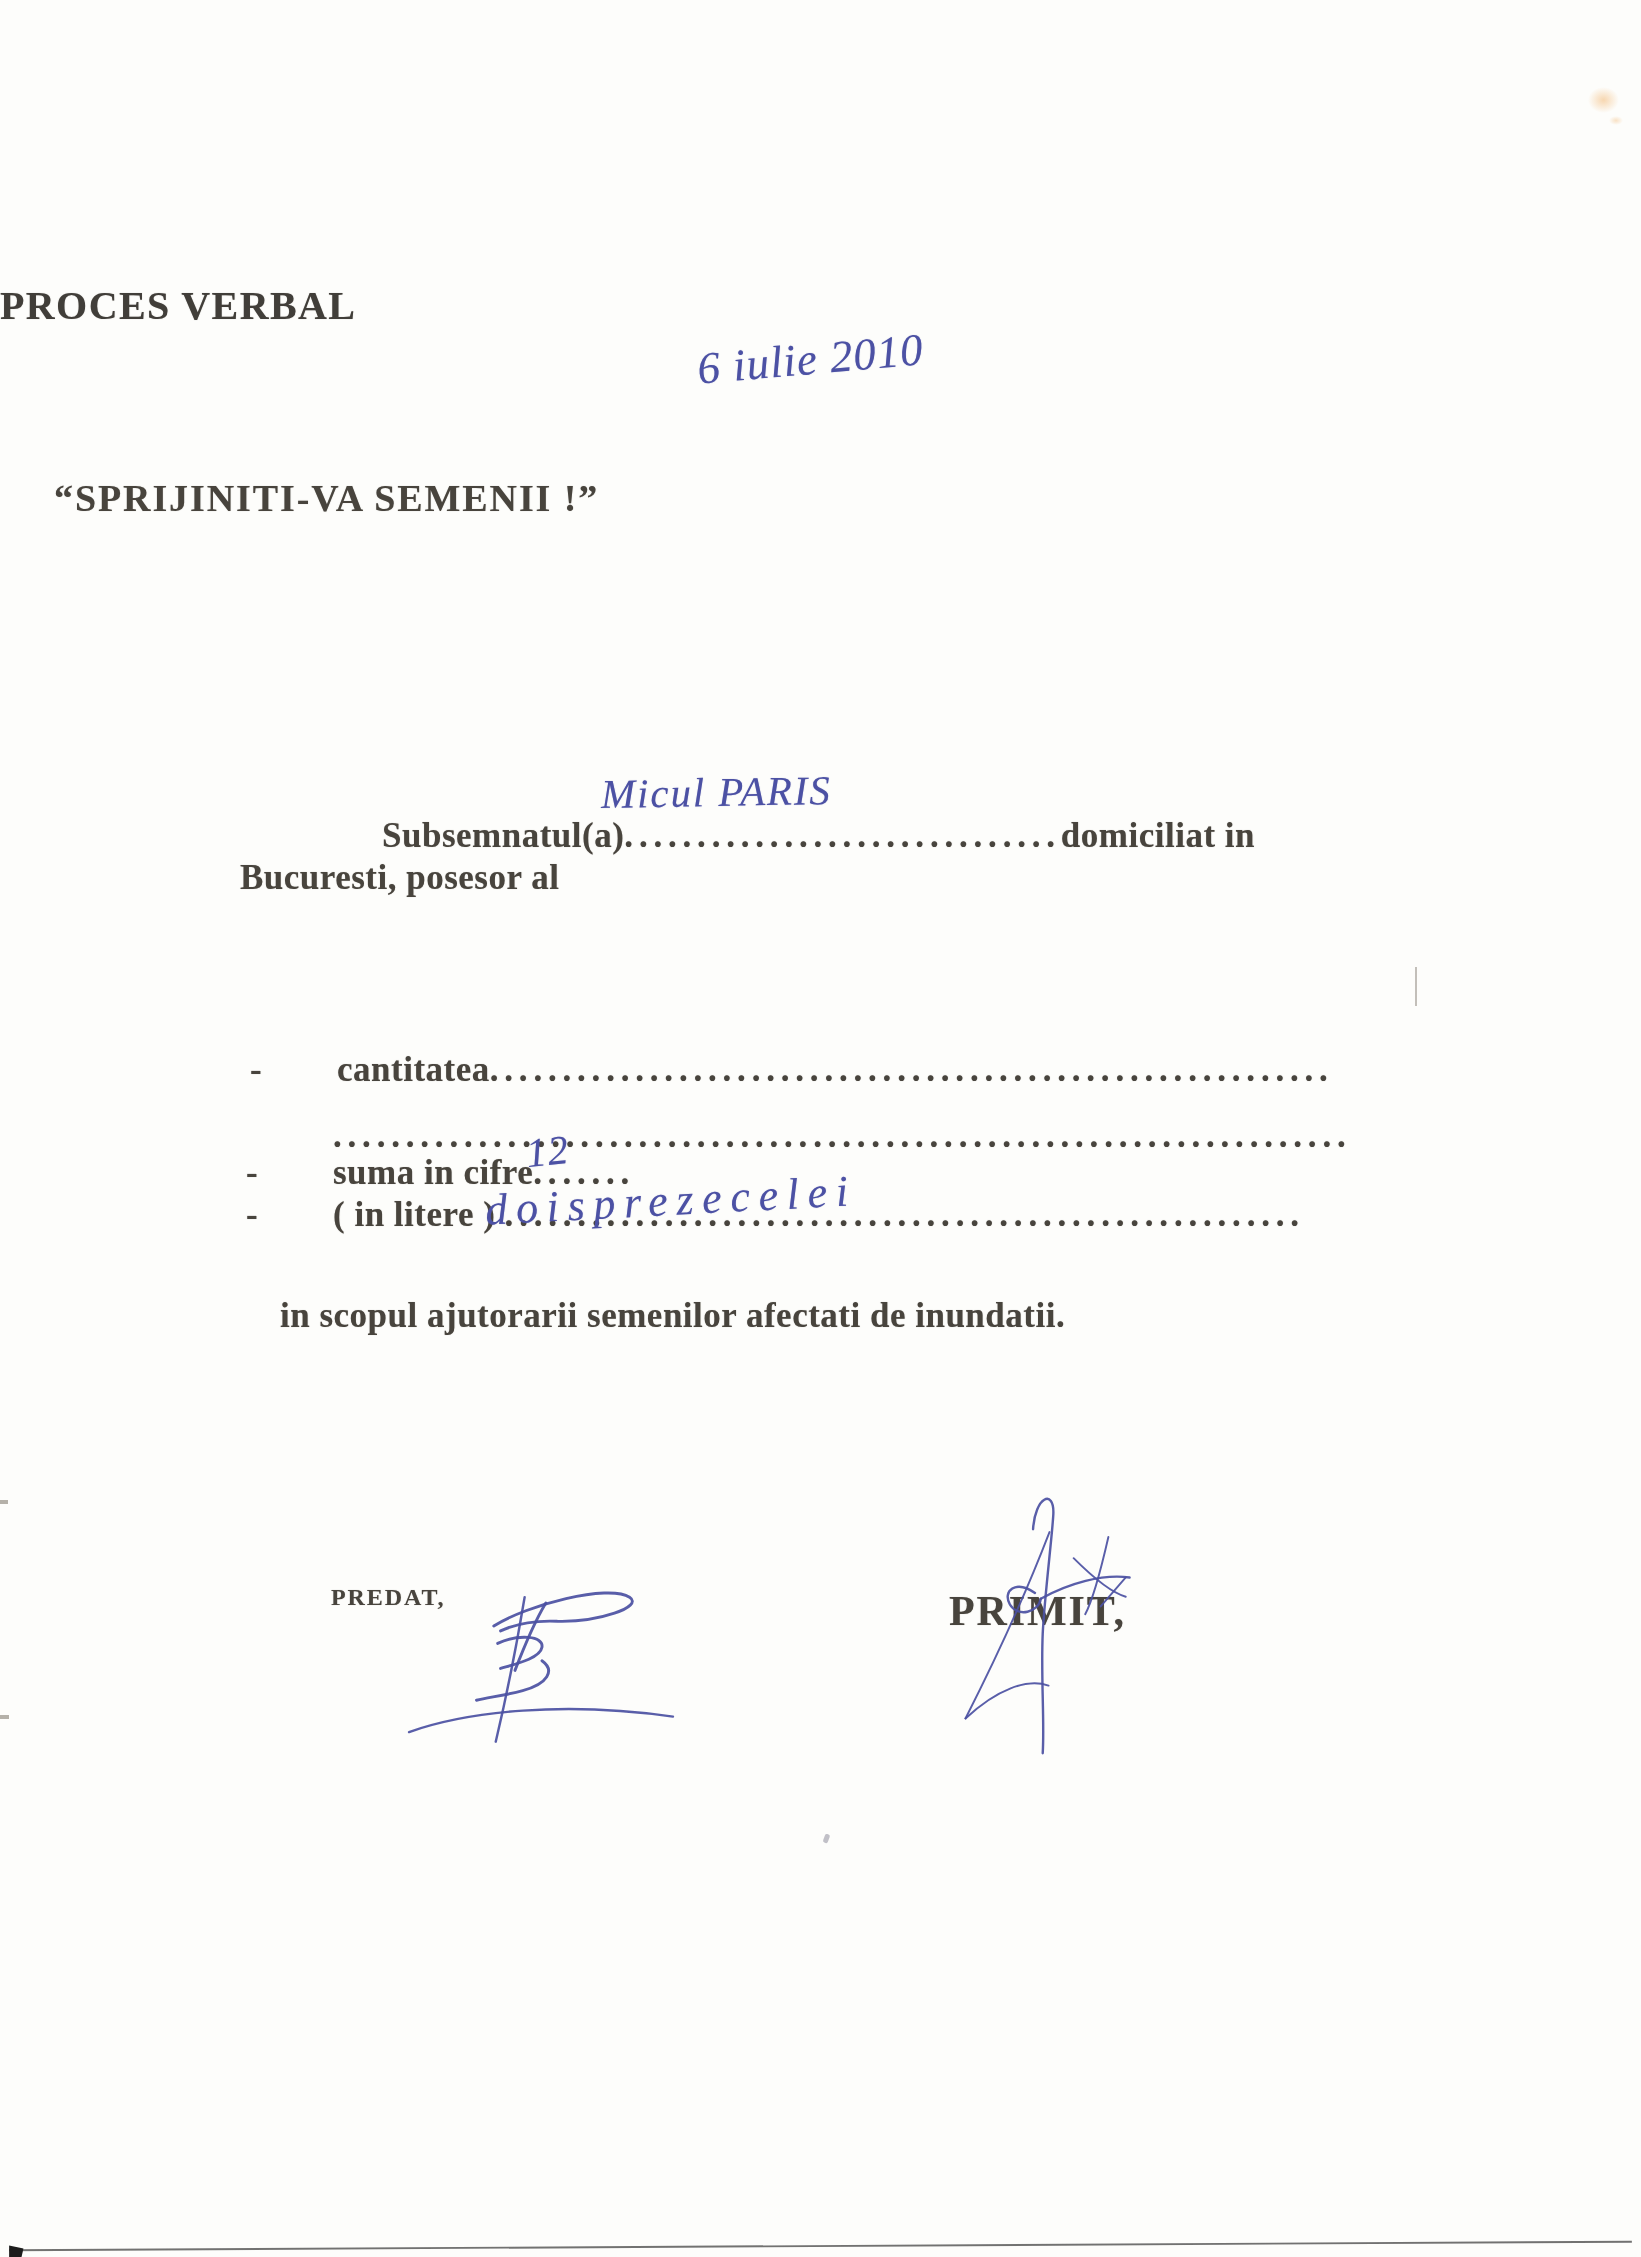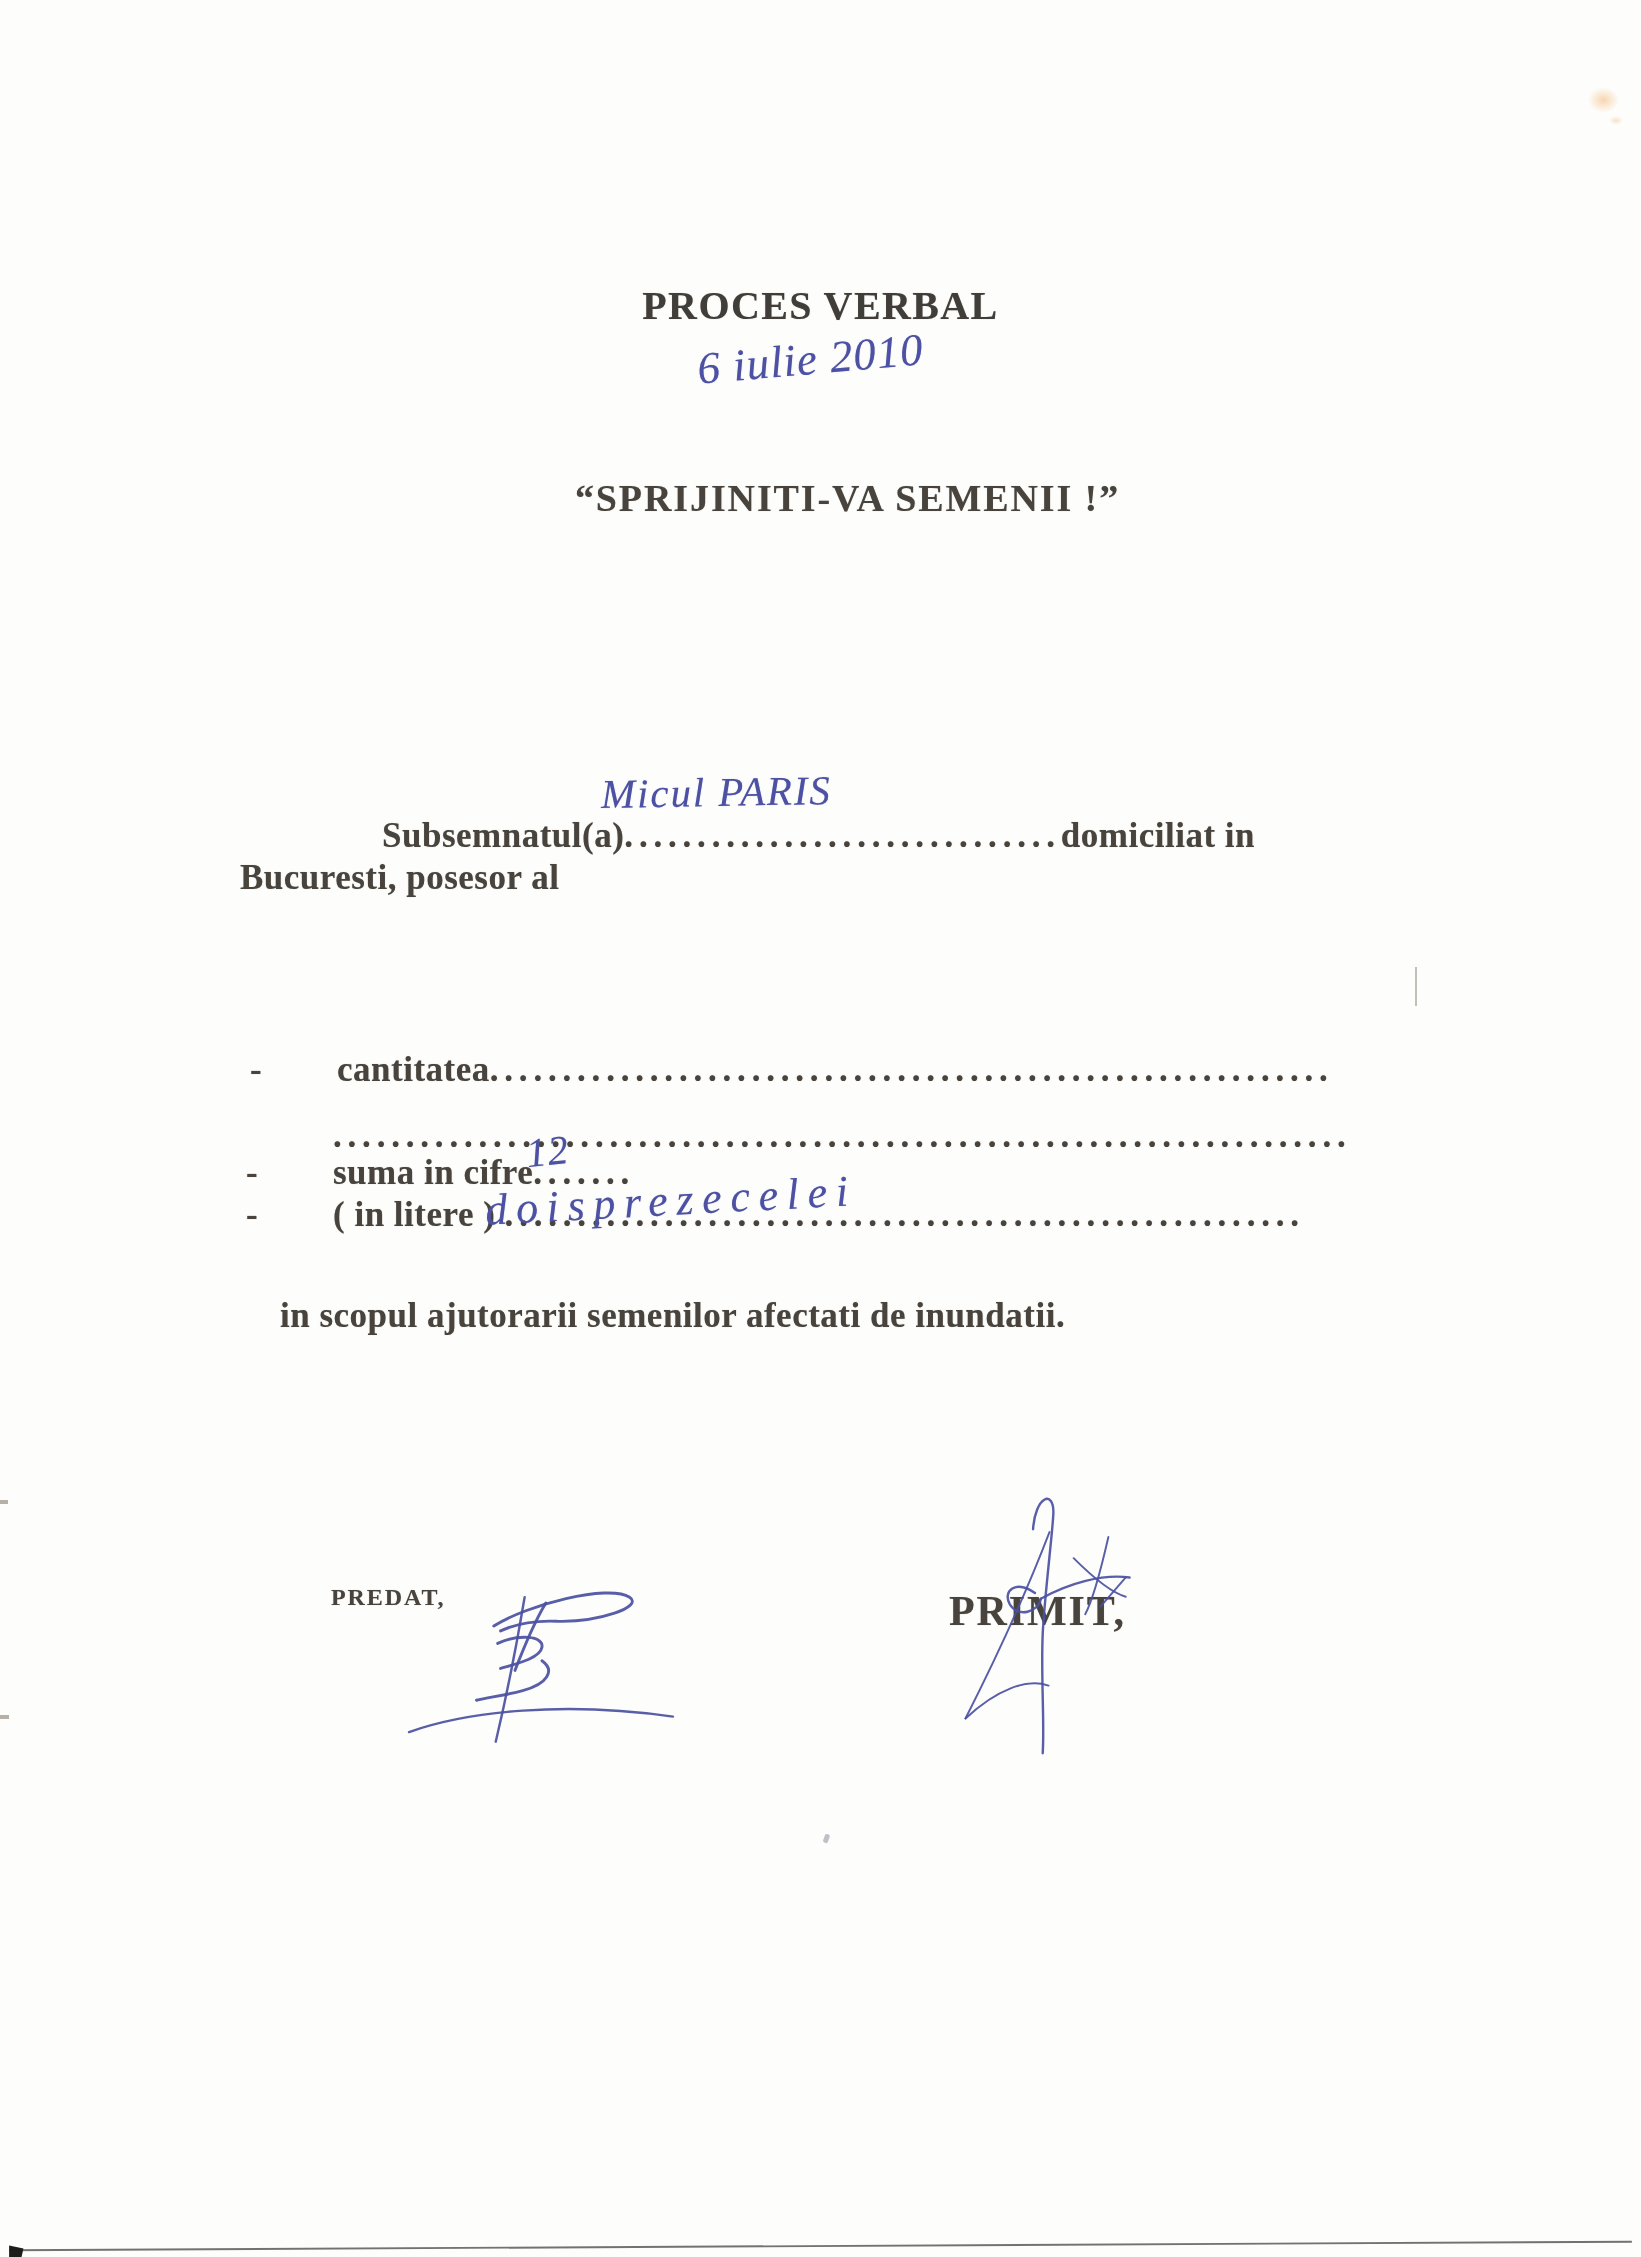--- a/index.html
+++ b/index.html
@@ -12,21 +12,21 @@
   }
   .t { position:absolute; white-space:nowrap; line-height:1.15; }
   .print {
     font-weight:700;
     color:#48443d;
     text-shadow:0 0 1px rgba(74,68,60,.38);
     font-size:35px;
     letter-spacing:0.5px;
   }
   .title { font-size:40px; letter-spacing:1.4px; color:#413e39; }
-  .centered { left:0; width:1641px; text-align:center; }
+  .centered { left:0; width:1641px; }
   .dots { letter-spacing:5.8px; }
   .dash { display:inline-block; width:87px; }
   .hand {
     font-family:"Liberation Serif", serif;
     font-style:italic;
     color:#4c51a4;
     text-shadow:0 0 1px rgba(76,81,164,.45);
     letter-spacing:1px;
   }
   .sig { position:absolute; }

